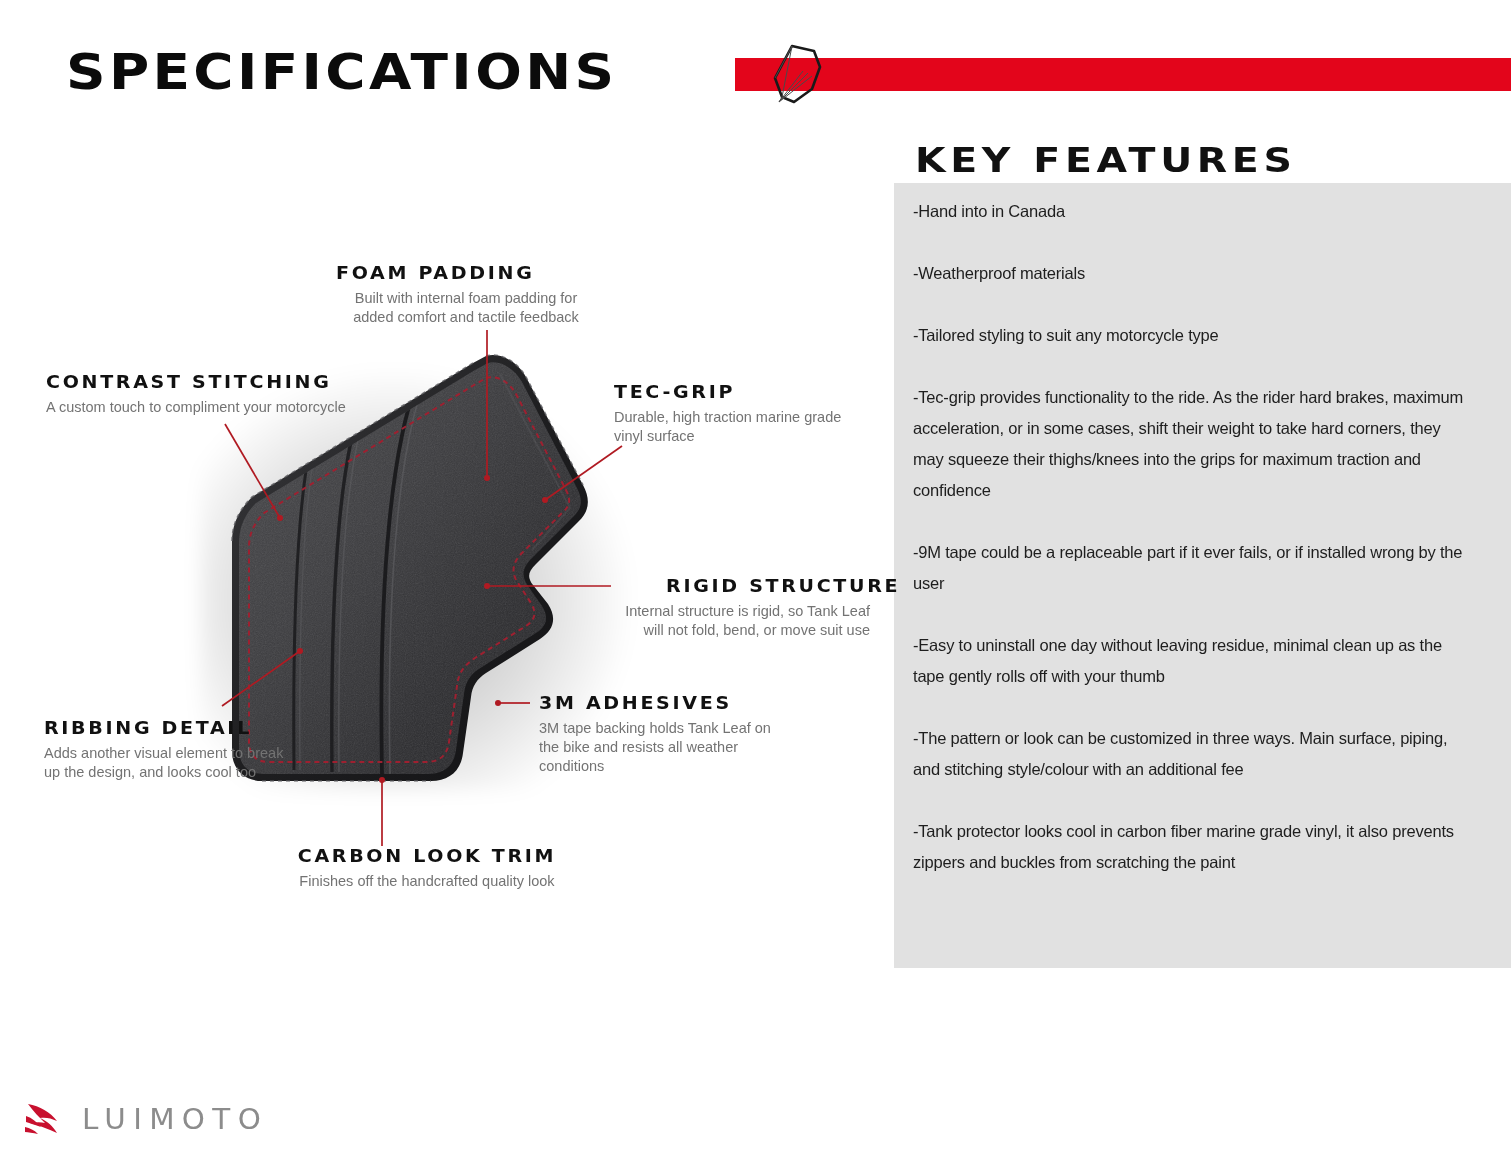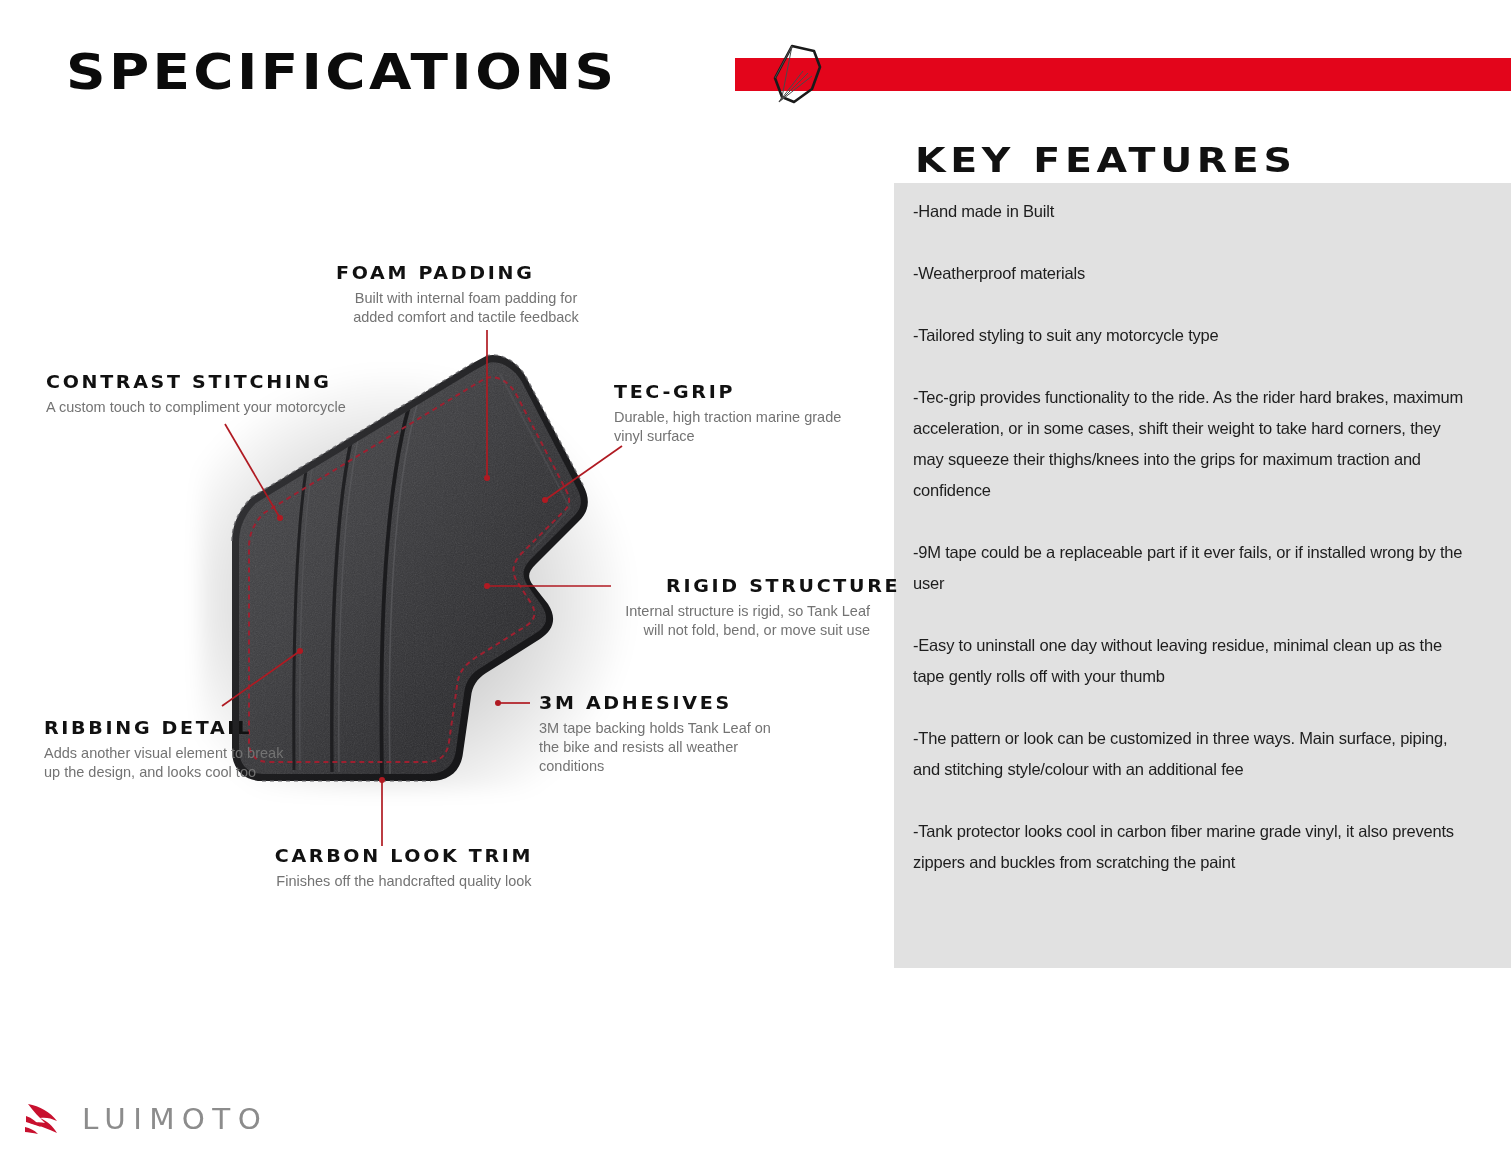--- a/index.html
+++ b/index.html
@@ -180,21 +180,21 @@
       <path d="M17 62 L50 36"></path>
       <path d="M17 62 L46 33"></path>
       <path d="M17 62 L41 31"></path>
       <path d="M20 57 L17 62"></path>
     </g>
   </svg>
 
   <div class="kf-title">KEY FEATURES</div>
   <div class="kf-panel"></div>
   <div class="kf-list">
-    <div class="kf-item">-Hand made in Built</div>
+    <div class="kf-item">-Hand into in Canada</div>
     <div class="kf-item">-Weatherproof materials</div>
     <div class="kf-item">-Tailored styling to suit any motorcycle type</div>
     <div class="kf-item">-Tec-grip provides functionality to the ride. As the rider hard brakes, maximum acceleration, or in some cases, shift their weight to take hard corners, they may squeeze their thighs/knees into the grips for maximum traction and confidence</div>
     <div class="kf-item">-9M tape could be a replaceable part if it ever fails, or if installed wrong by the user</div>
     <div class="kf-item">-Easy to uninstall one day without leaving residue, minimal clean up as the tape gently rolls off with your thumb</div>
     <div class="kf-item">-The pattern or look can be customized in three ways. Main surface, piping, and stitching style/colour with an additional fee</div>
     <div class="kf-item">-Tank protector looks cool in carbon fiber marine grade vinyl, it also prevents zippers and buckles from scratching the paint</div>
   </div>
 
   <div class="product-stage">
@@ -315,21 +315,21 @@
   <div class="callout" style="left:539px; top:693px; width:250px;">
     <div class="c-title">3M ADHESIVES</div>
     <div class="c-desc">3M tape backing holds Tank Leaf on the bike and resists all weather conditions</div>
   </div>
 
   <div class="callout" style="left:44px; top:718px; width:240px;">
     <div class="c-title">RIBBING DETAIL</div>
     <div class="c-desc">Adds another visual element to break up the design, and looks cool too</div>
   </div>
 
-  <div class="callout center" style="left:258px; top:846px; width:292px;">
+  <div class="callout center" style="left:281px; top:846px; width:292px;">
     <div class="c-title">CARBON LOOK TRIM</div>
     <div class="c-desc">Finishes off the handcrafted quality look</div>
   </div>
 
   <div class="brand">
     <svg width="44" height="42" viewBox="0 0 44 42">
       <g fill="#c8102e">
         <path d="M4 6 C16 8 26 14 33 23 C27 20 21 19 16 20 C23 23 29 28 33 35 C24 31 14 27 6 25 C12 24 17 24 21 25 C15 19 9 13 4 6 Z"></path>
         <path d="M2 18 C8 20 13 24 17 29 C11 27 6 25 2 24 Z"></path>
         <path d="M1 29 C6 30 10 32 14 36 C9 35 4 34 1 34 Z"></path>

